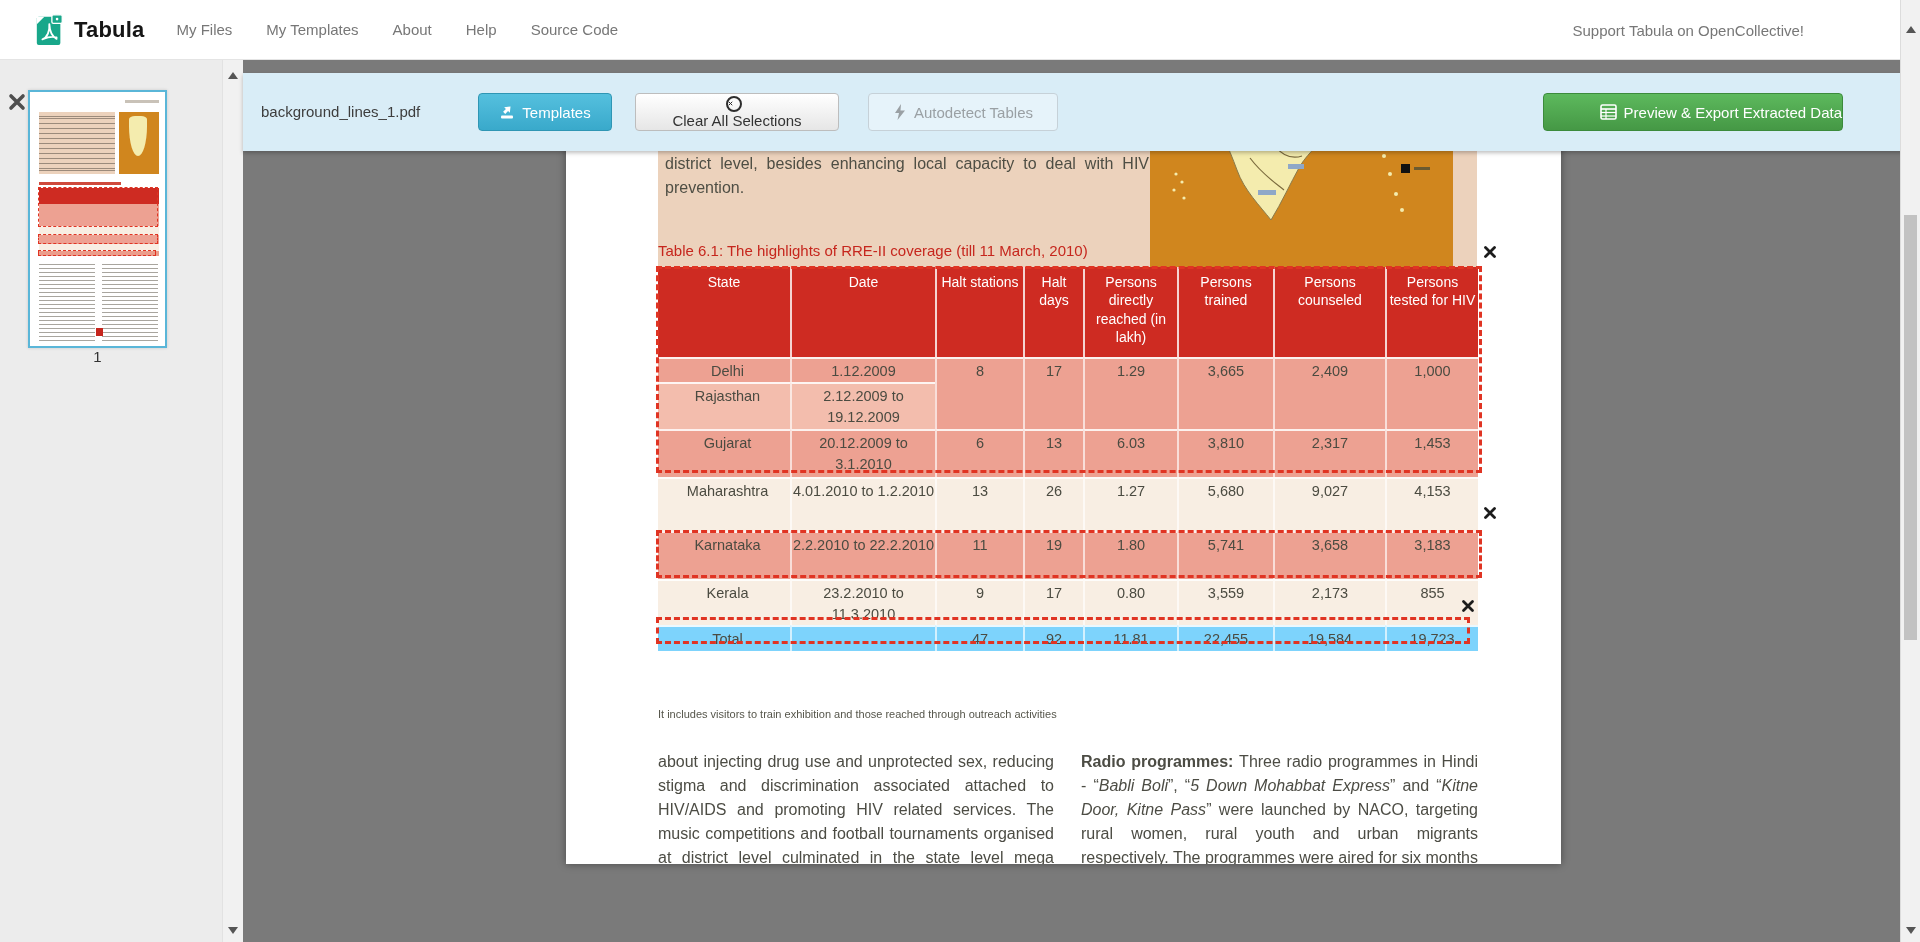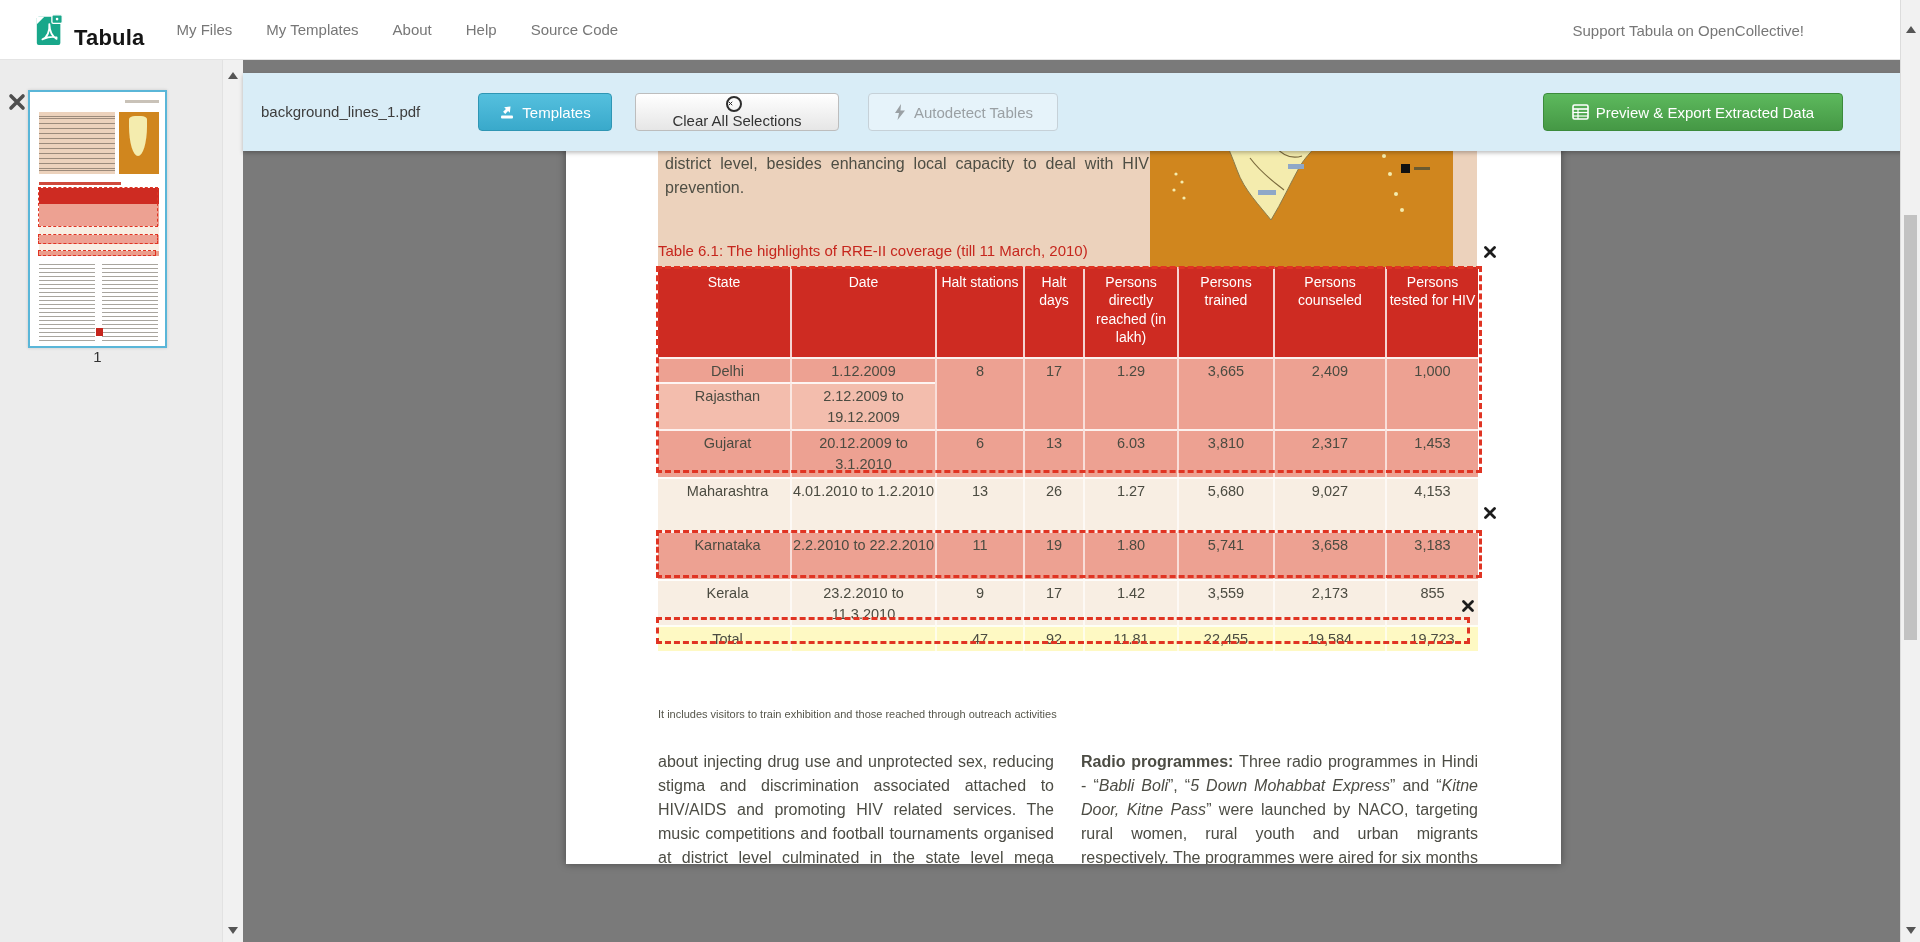--- a/index.html
+++ b/index.html
@@ -1,21 +1,21 @@
 <!DOCTYPE html>
 <html><head>
 <meta charset="utf-8">
 <style>
   * { margin:0; padding:0; box-sizing:border-box; }
   html,body { width:1920px; height:942px; overflow:hidden; font-family:"Liberation Sans", sans-serif; }
   .app { position:relative; width:1920px; height:942px; background:#ececec; overflow:hidden; }
 
   
   .navbar { position:absolute; left:0; top:0; width:1900px; height:60px; background:#ffffff; border-bottom:1px solid #e4e4e4; display:flex; align-items:center; z-index:40; }
-  .brand { display:flex; align-items:flex-end; margin-left:34px; cursor:pointer; }
+  .brand { display:flex; align-items:center; margin-left:34px; cursor:pointer; }
   .brand-title { font-size:22px; font-weight:bold; color:#151515; margin-left:8px; letter-spacing:.2px; }
   .nav-links { display:flex; align-items:center; margin-left:32px; }
   .nav-link { font-size:15px; color:#777; margin-right:34px; cursor:pointer; white-space:nowrap; }
   .nav-right { position:absolute; right:96px; top:0; height:60px; display:flex; align-items:center; font-size:15px; color:#777; cursor:pointer; }
 
   
   .sidebar { position:absolute; left:0; top:60px; width:243px; height:882px; background:#ececec; z-index:10; }
   .remove-x { position:absolute; left:8px; top:33px; width:18px; height:18px; cursor:pointer; }
   .thumb { position:absolute; left:28px; top:30px; width:139px; height:258px; background:#ffffff; border:2px solid #5ab6d8; cursor:pointer; box-shadow:0 0 3px rgba(0,0,0,.15); }
   .mini { position:absolute; }
@@ -44,21 +44,21 @@
 
   
   .main { position:absolute; left:243px; top:60px; width:1657px; height:882px; background:#7a7a7a; }
   .toolbar { position:absolute; left:0; top:13px; width:1698px; height:78px; background:#d9edf7; box-shadow:0 2px 4px rgba(0,0,0,.25); z-index:20; }
   .filename { position:absolute; left:18px; top:0; line-height:78px; font-size:15px; color:#3d3d3d; }
   .btn { position:absolute; top:20px; height:38px; border-radius:4px; font-size:15px; display:flex; align-items:center; justify-content:center; cursor:pointer; white-space:nowrap; }
   .btn svg, .btn .cicon { margin-right:7px; }
   .btn-templates { left:235px; width:134px; background:linear-gradient(#55c0de,#39a9cb); border:1px solid #2f96b4; color:#fff; }
   .btn-clear { left:392px; width:204px; background:linear-gradient(#ffffff,#e6e6e6); border:1px solid #bdbdbd; color:#333;flex-direction:column; }
   .btn-auto { left:625px; width:190px; background:rgba(255,255,255,.35); border:1px solid #c6d1d8; color:#9aa0a4; cursor:default; }
-  .btn-export { left:1300px; width:300px; background:linear-gradient(#5db95d,#459845); border:1px solid #3c8b3c; color:#fff; }
+  .btn-export { left:1300px; width:300px; background:linear-gradient(#5db95d,#459845); border:1px solid #3c8b3c; color:#fff;justify-content:flex-end; }
   .cicon { display:inline-flex; width:16px; height:16px; border:2px solid #2d2d2d; border-radius:50%; align-items:center; justify-content:center; }
 
   
   .pdf-page { position:absolute; left:323px; top:78px; width:995px; height:726px; background:#ffffff; box-shadow:0 0 8px rgba(0,0,0,.4); cursor:crosshair; overflow:hidden; }
   .peach { position:absolute; left:92px; top:-60px; width:819px; height:207px; background:#ecd2bc; }
   .intro { position:absolute; left:99px; top:-58px; width:484px; font-size:16px; line-height:24px; color:#4e4e44; text-align:justify; }
   .map { position:absolute; left:584px; top:-60px; width:303px; height:192px; background:#d0861e; }
   .tbl-title { position:absolute; left:92px; top:104px; font-size:15px; font-weight:500; color:#c6261d; }
   #pdf-table { position:absolute; left:92px; top:129px; width:820px; border-collapse:separate; border-spacing:0; table-layout:fixed; font-size:14.5px; color:#4b4b41; }
   #pdf-table th { background:#ce2b22; color:#fff; font-weight:500; font-size:14px; vertical-align:top; padding:6px 2px 0; line-height:1.32; border-left:2px solid rgba(255,255,255,.8); height:90px; text-align:center; }
@@ -68,21 +68,21 @@
   #pdf-table tbody tr:nth-child(1) td { height:24px; }
   #pdf-table tbody tr:nth-child(2) td { height:47px; }
   #pdf-table tbody tr:nth-child(3) td { height:48px;margin-left:37px; }
   #pdf-table tbody tr:nth-child(4) td { height:54px; }
   #pdf-table tbody tr:nth-child(5) td { height:48px; }
   #pdf-table tbody tr:nth-child(6) td { height:40px; }
   #pdf-table tbody tr:nth-child(7) td { height:26px; }
   .r-a td { background:#eda192; }
   .r-b td { background:#f3bdad; }
   .r-c td { background:#f8eee3; }
-  .r-t td { background:#fef9c3; font-weight:500; }
+  .r-t td { background:#7dd3fc; font-weight:500; }
   .sel { position:absolute; border:3px dashed #e03423; z-index:6; cursor:move; }
   .sel-close { position:absolute; width:14px; height:14px; z-index:7; cursor:pointer; }
   .note { position:absolute; left:92px; top:570px; font-size:11px; color:#56564b; }
   .col { position:absolute; top:612px; font-size:16px; line-height:24px; color:#4c4c44; text-align:justify; }
   .col-left { left:92px; width:396px; }
   .col-right { left:515px; width:397px; }
   .seg-b { font-weight:bold; }
   .seg-i { font-style:italic; }
 
   
@@ -283,21 +283,21 @@
               <td>1.80</td>
               <td>5,741</td>
               <td>3,658</td>
               <td>3,183</td>
             </tr>
             <tr class="r-c">
               <td>Kerala</td>
               <td>23.2.2010 to 11.3.2010</td>
               <td>9</td>
               <td>17</td>
-              <td>1.42</td>
+              <td>0.80</td>
               <td>3,559</td>
               <td>2,173</td>
               <td>855</td>
             </tr>
             <tr class="r-t">
               <td>Total</td>
               <td></td>
               <td>47</td>
               <td>92</td>
               <td>11.81</td>

